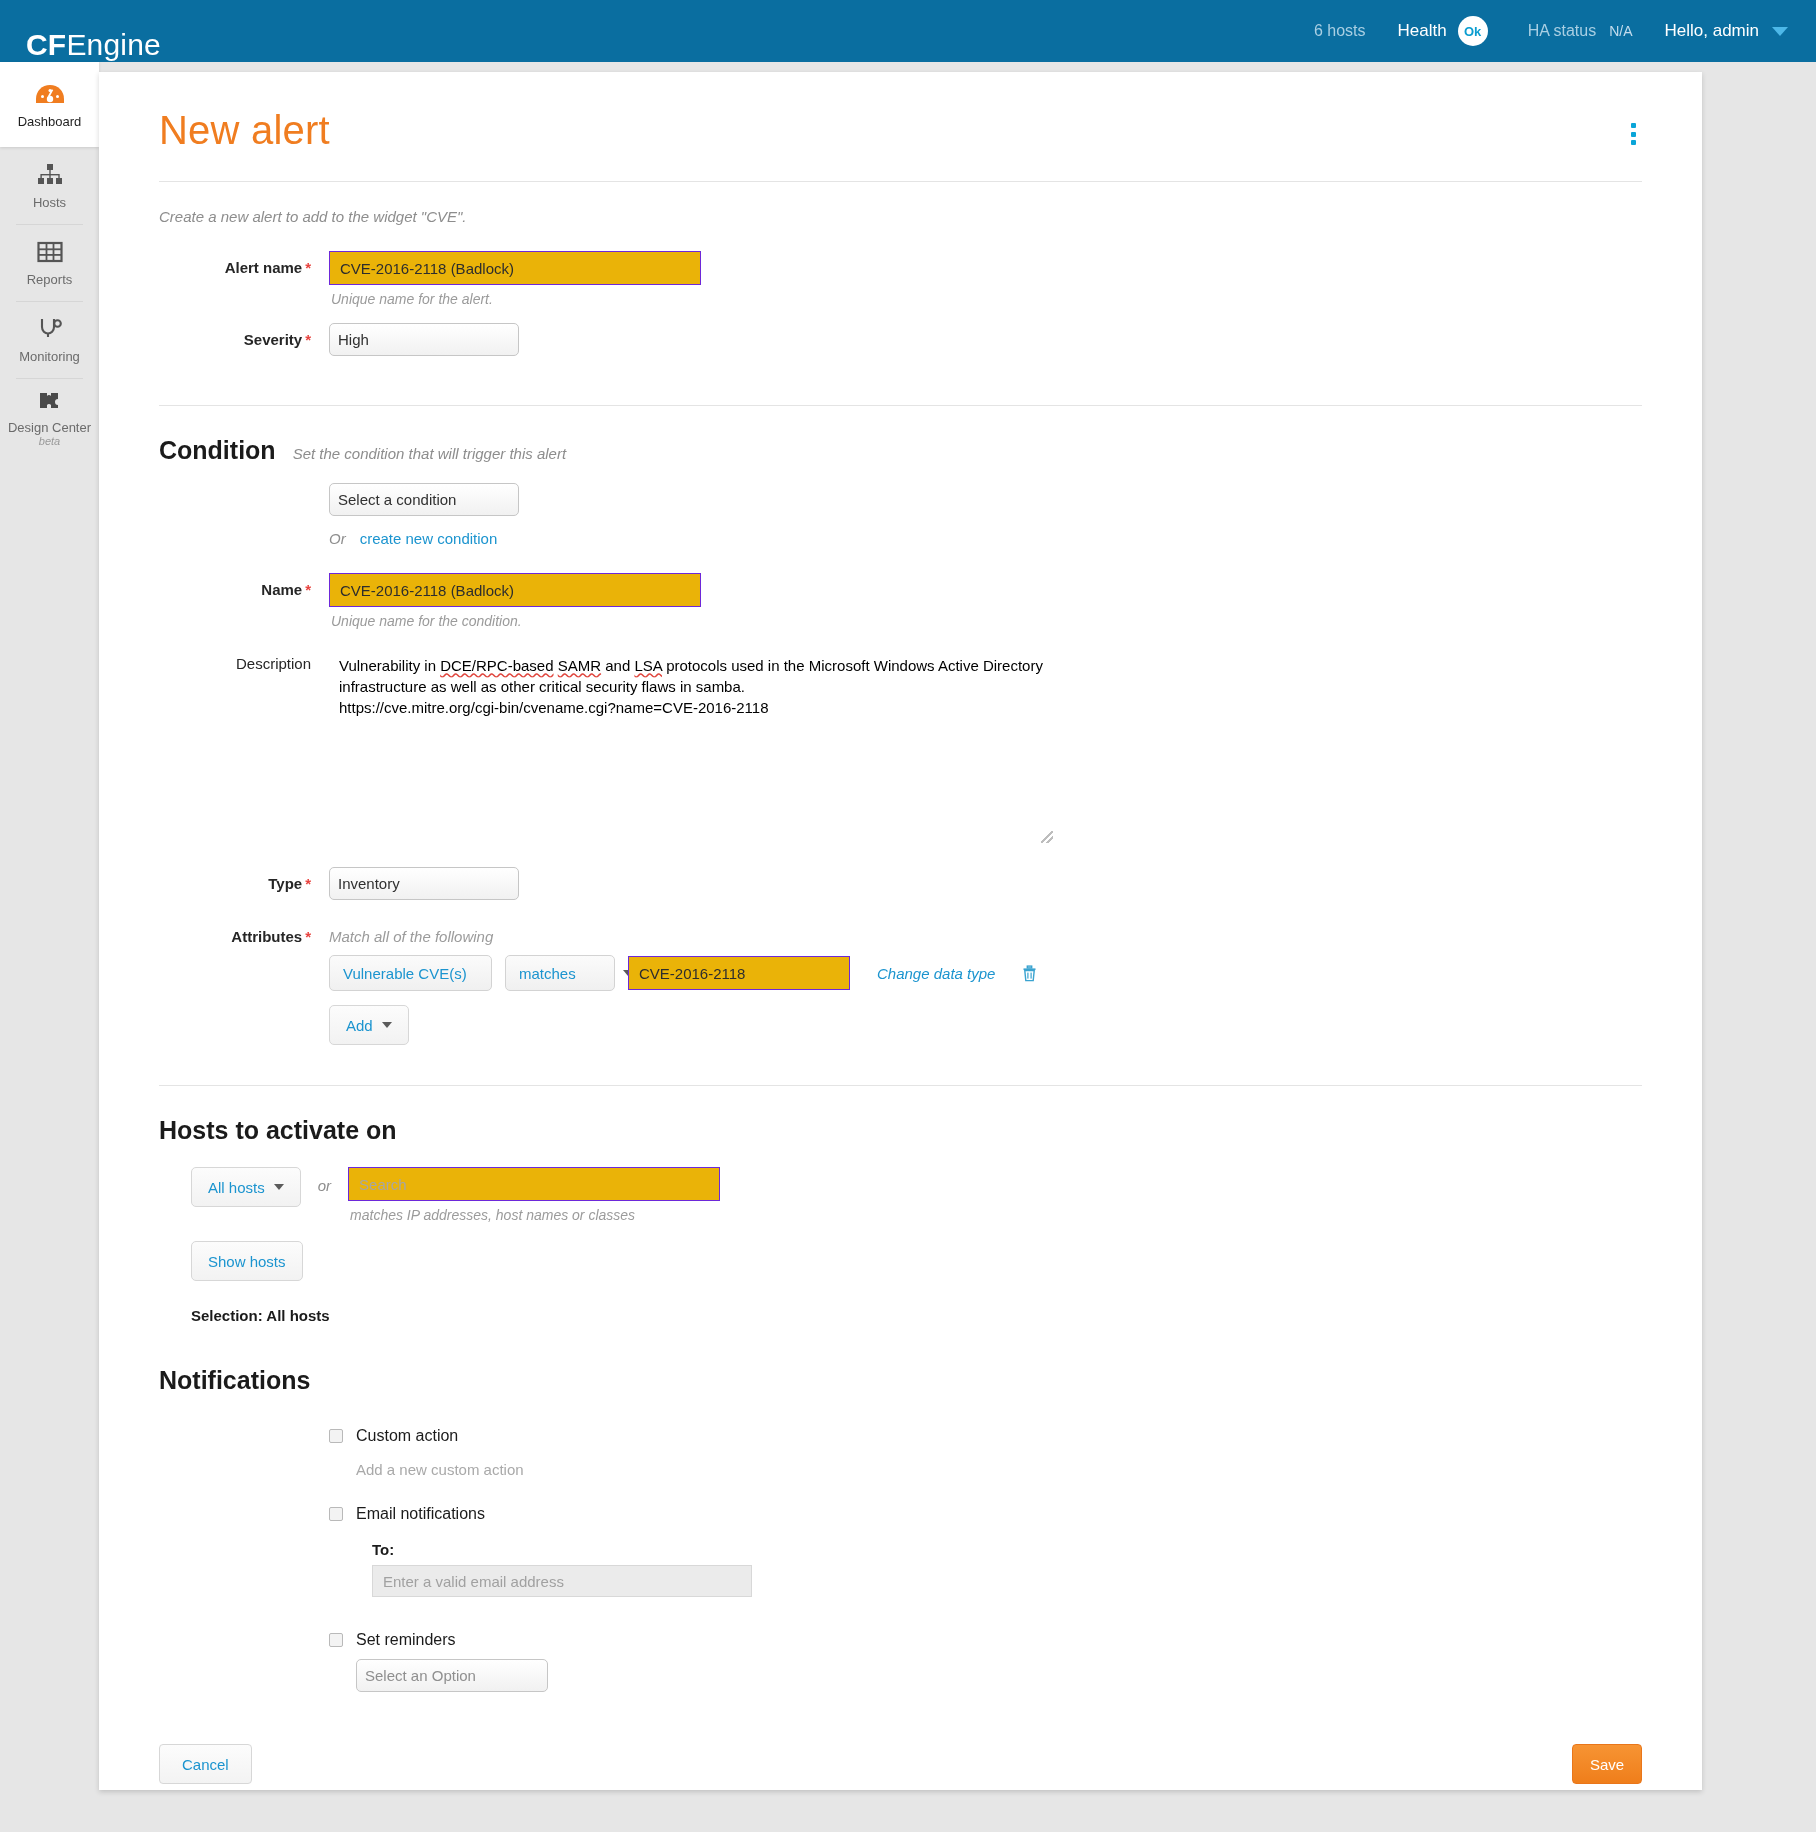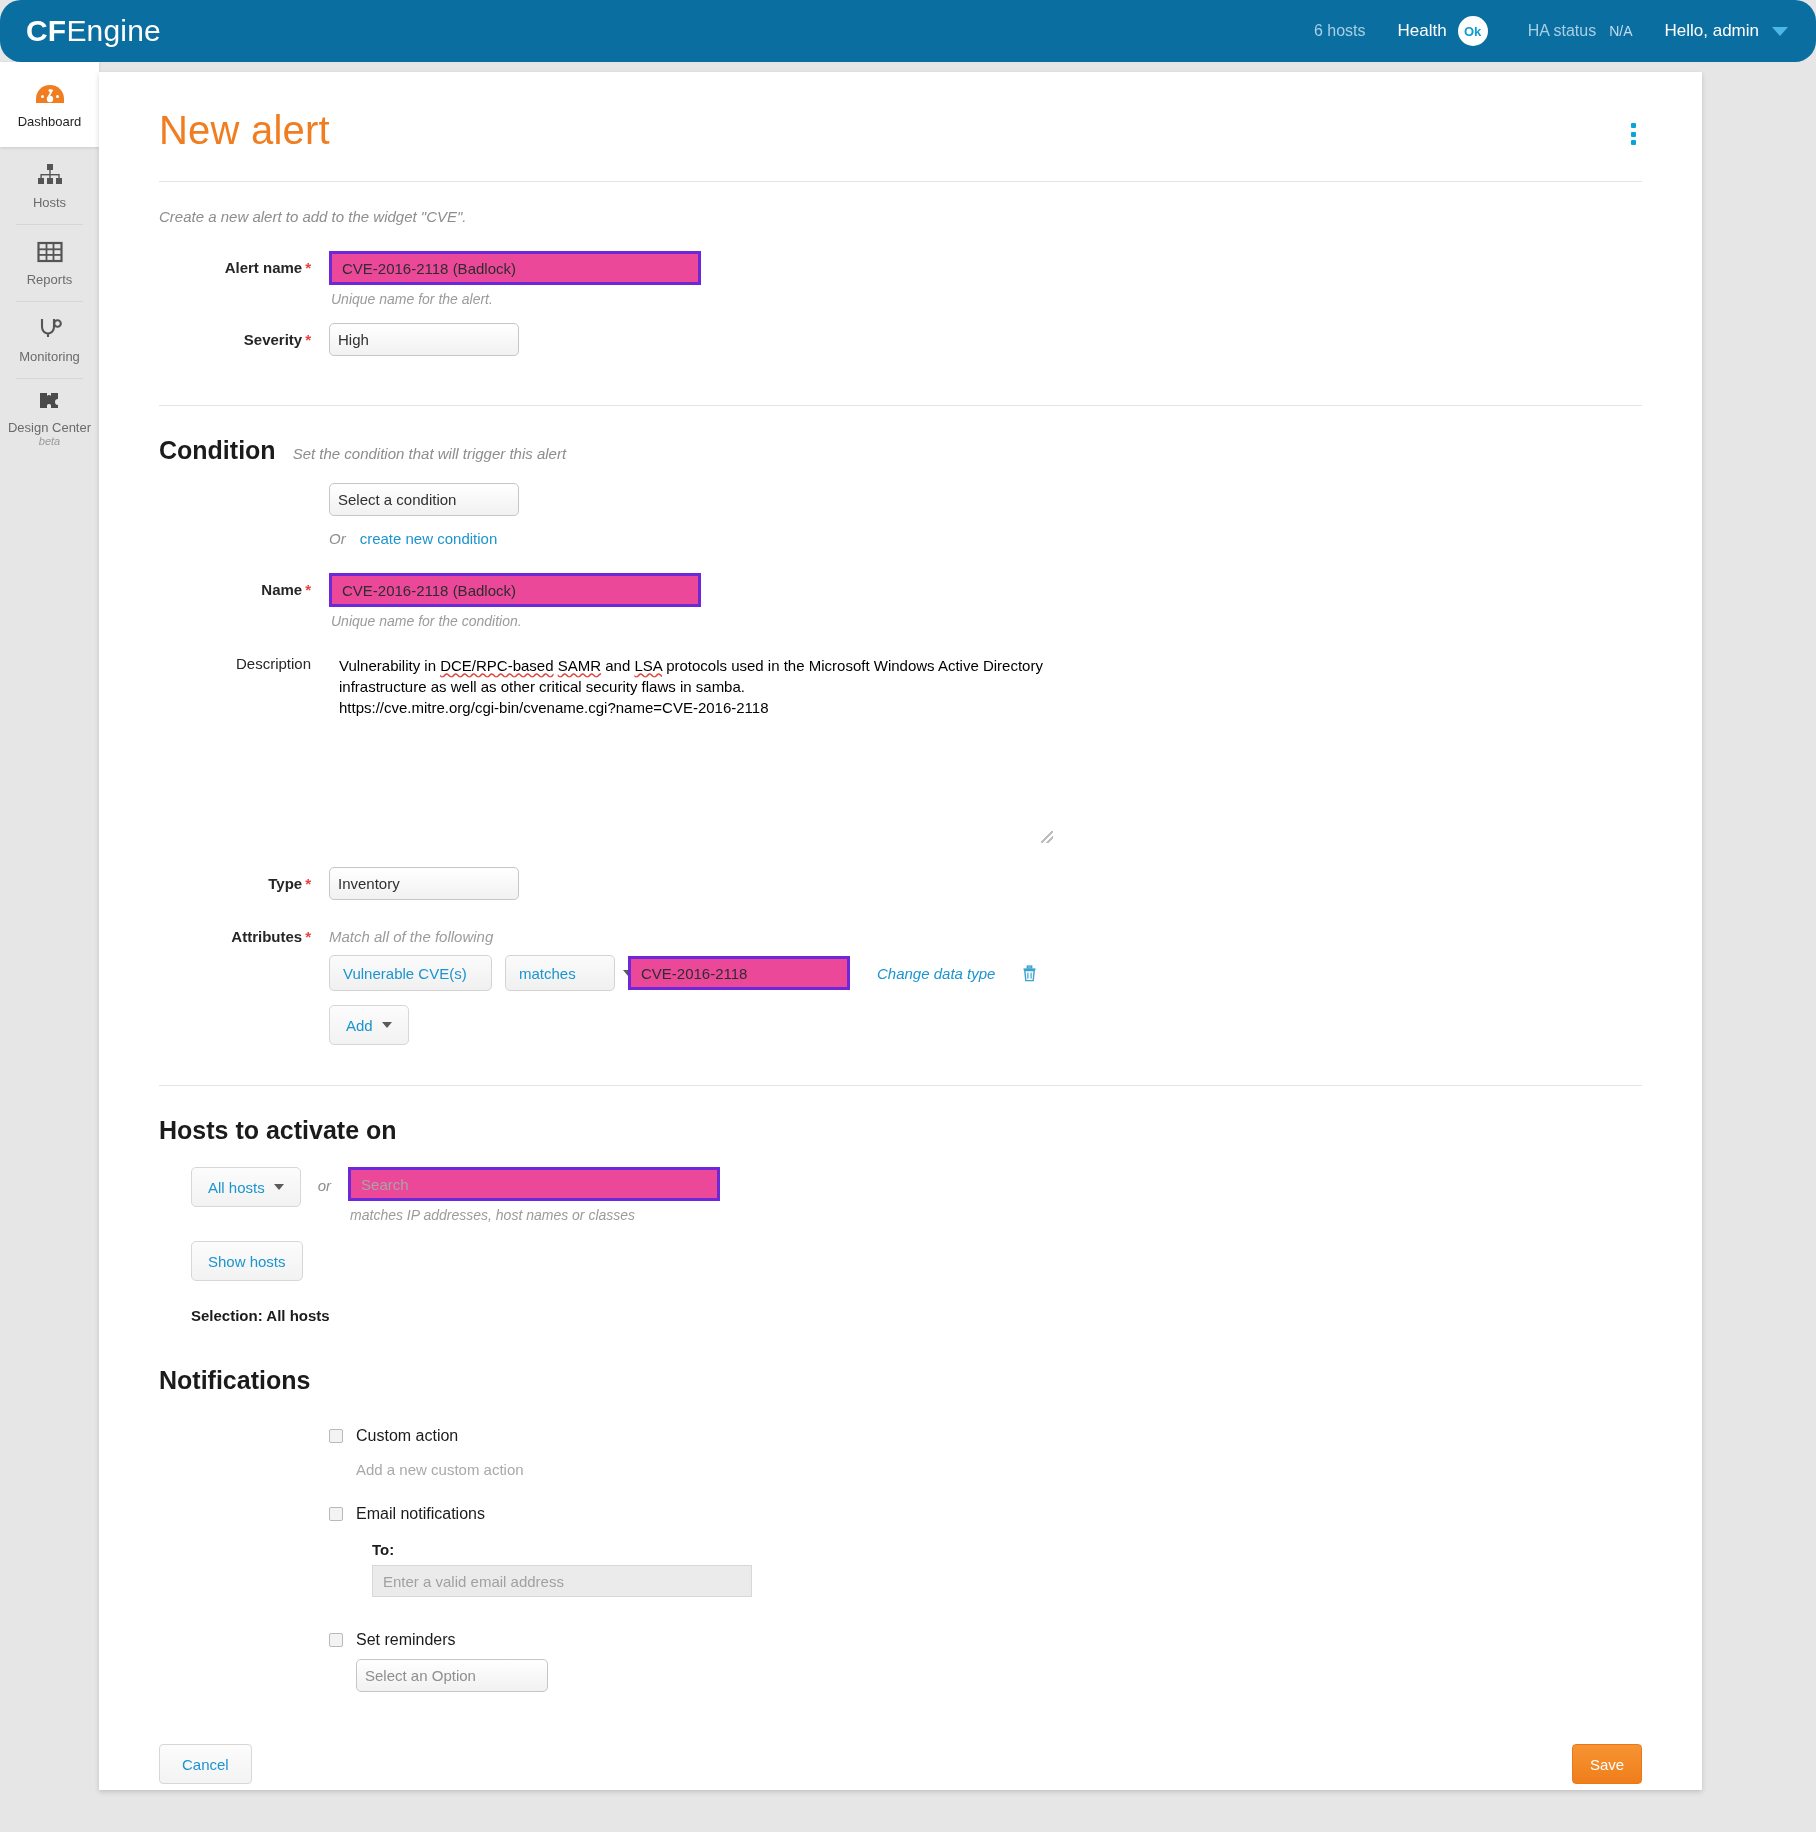--- a/index.html
+++ b/index.html
@@ -9,21 +9,21 @@
     background: #e6e6e6;
     font-family: "Liberation Sans", sans-serif;
     -webkit-font-smoothing: antialiased;
   }
 
   
   .topbar {
     position: absolute; top: 0; left: 0;
     width: 1816px; height: 62px;
     background: #0a6ea0;
-    display: flex; align-items: center; border-radius: 21px;
+    display: flex; align-items: flex-end;
   }
   .brand {
     margin-left: 26px;
     font-size: 30px;
     color: #ffffff;
     letter-spacing: 0.2px;
     user-select: none;
   }
   .brand b { font-weight: bold; }
   .brand span.light { font-weight: 300; }
@@ -136,22 +136,22 @@
   }
   .req { color: #e8433f; margin-left: 3px; }
   .fctrl { flex: 1; }
   .help {
     font-style: italic; color: #9b9b9b; font-size: 14px;
     margin: 6px 0 0 2px;
   }
 
   input.txt {
     height: 34px;
-    border: 3px solid #6d28d9;
-    background: #ec4899;
+    border: 1px solid #6d28d9;
+    background: #eab308;
     padding: 0 10px;
     font-size: 15px; color: #2d2d2d;
     font-family: "Liberation Sans", sans-serif;
     outline: none;
   }
   input.txt::placeholder { color: #a6a6a6; }
   .w-wide { width: 372px; }
   .w-search { width: 372px; }
 
   select.sel, .sel {

